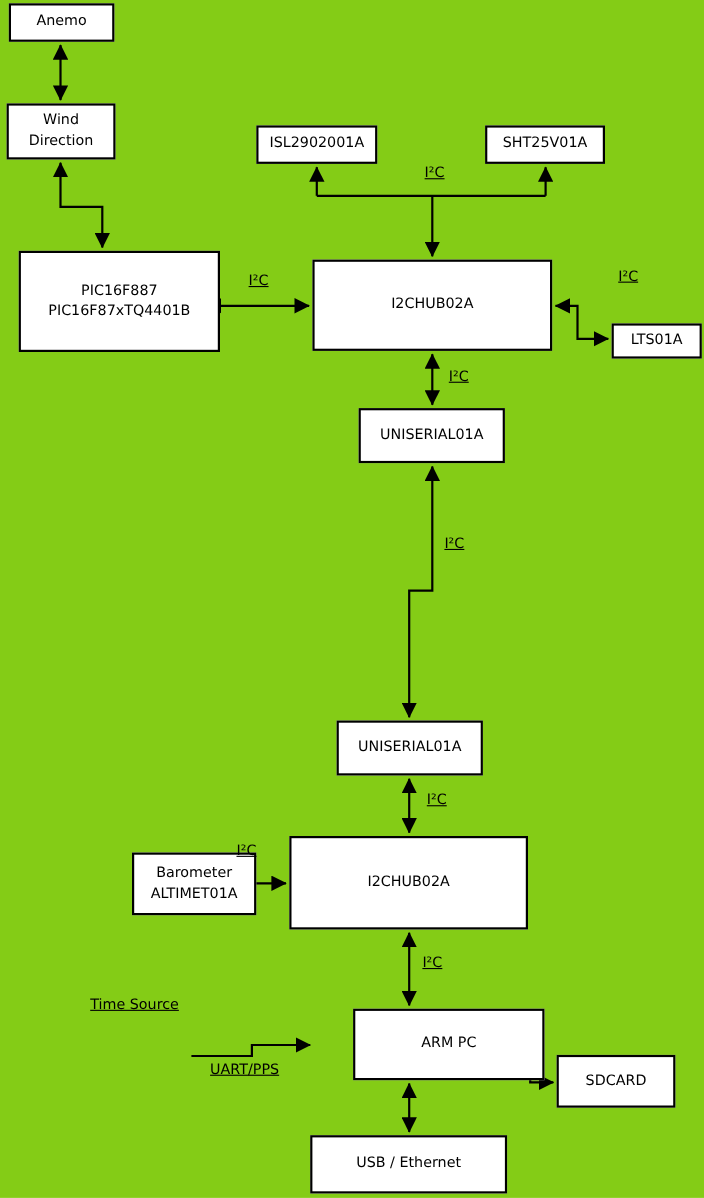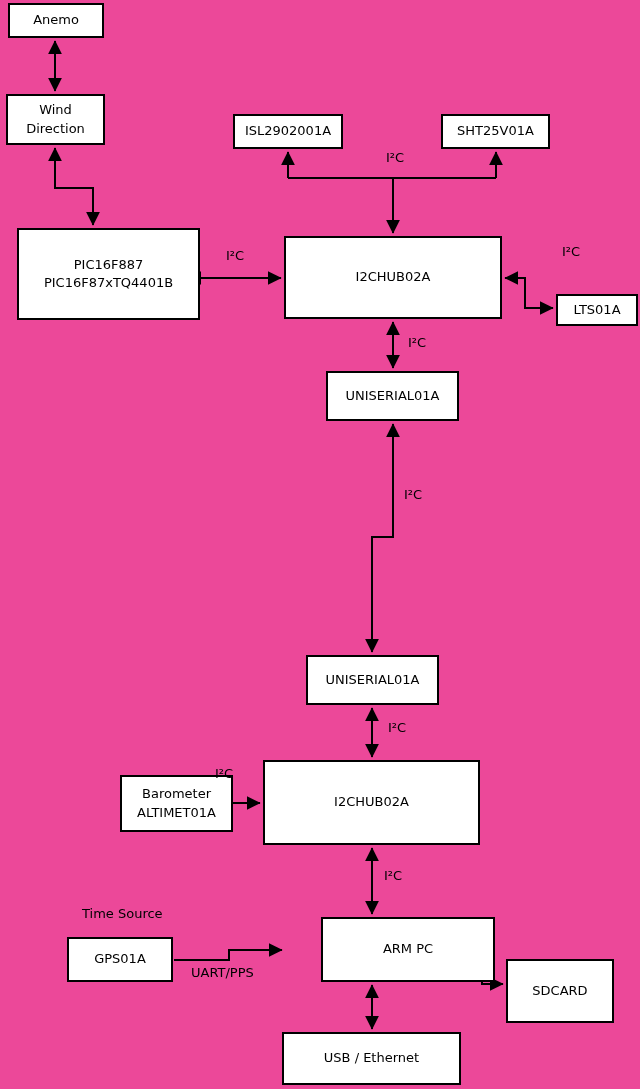--- a/index.html
+++ b/index.html
@@ -1,20 +1,20 @@
 <!DOCTYPE html>
 <html><head>
 <meta charset="utf-8">
 <style>
   html, body { margin: 0; padding: 0; background: #ffffff; }
   .canvas {
     position: relative;
     width: 640px;
     height: 1089px;
-    background: #ec4899;
+    background: #84cc16;
     font-family: "DejaVu Sans", "Liberation Sans", sans-serif;
     color: #000000;
     overflow: hidden;
   }
   .box {
     position: absolute;
     box-sizing: border-box;
     border: 2px solid #000000;
     background: #ffffff;
     display: flex;
@@ -23,20 +23,21 @@
     text-align: center;
     font-size: 13px;
     line-height: 1.4;
     white-space: pre-line;
   }
   .lbl {
     position: absolute;
     font-size: 13px;
     line-height: 1.2;
     white-space: nowrap;
+    text-decoration: underline;
   }
   svg.wires { position: absolute; left: 0; top: 0; }
   svg.wires polyline, svg.wires line {
     fill: none;
     stroke: #000000;
     stroke-width: 2;
   }
 
   
   #b-anemo      { left:   8px; top:    3px; width:  96px; height: 35px; }
@@ -45,21 +46,21 @@
   #b-isl        { left: 233px; top:  114px; width: 110px; height: 35px; }
   #b-sht        { left: 441px; top:  114px; width: 109px; height: 35px; }
   #b-hub1       { left: 284px; top:  236px; width: 218px; height: 83px; }
   #b-lts        { left: 556px; top:  294px; width:  82px; height: 32px; }
   #b-uniserial1 { left: 326px; top:  371px; width: 133px; height: 50px; }
   #b-uniserial2 { left: 306px; top:  655px; width: 133px; height: 50px; }
   #b-hub2       { left: 263px; top:  760px; width: 217px; height: 85px; }
   #b-barometer  { left:  74px; top:  775px; width: 113px; height: 57px; margin-left: 46px; }
   #b-armpc      { left: 285px; top:  917px; width: 174px; height: 65px; margin-left: 36px; }
   #b-gps        { left:  67px; top:  937px; width: 106px; height: 45px; }
-  #b-sdcard     { left: 506px; top:  959px; width: 108px; height: 64px; }
+  #b-sdcard     { left: 506px; top:  959px; width: 108px; height: 48px; }
   #b-usb        { left: 282px; top: 1032px; width: 179px; height: 53px; }
 
   
   #l-i2c-top       { left: 386px; top: 150px; }
   #l-i2c-pic-hub1  { left: 226px; top: 248px; }
   #l-i2c-hub1-lts  { left: 562px; top: 244px; }
   #l-i2c-hub1-uni1 { left: 408px; top: 335px; }
   #l-i2c-uni1-uni2 { left: 404px; top: 487px; }
   #l-i2c-uni2-hub2 { left: 388px; top: 720px; }
   #l-i2c-baro-hub2 { left: 215px; top: 766px; }
@@ -117,21 +118,20 @@
   <div class="box" id="b-isl">ISL2902001A</div>
   <div class="box" id="b-sht">SHT25V01A</div>
   <div class="box" id="b-hub1">I2CHUB02A</div>
   <div class="box" id="b-lts">LTS01A</div>
   <div class="box" id="b-uniserial1">UNISERIAL01A</div>
   <div class="box" id="b-uniserial2">UNISERIAL01A</div>
   <div class="box" id="b-hub2">I2CHUB02A</div>
   <div class="box" id="b-barometer">Barometer
 ALTIMET01A</div>
   <div class="box" id="b-armpc">ARM PC</div>
-  <div class="box" id="b-gps">GPS01A</div>
   <div class="box" id="b-sdcard">SDCARD</div>
   <div class="box" id="b-usb">USB / Ethernet</div>
 
   <div class="lbl" id="l-i2c-top">I²C</div>
   <div class="lbl" id="l-i2c-pic-hub1">I²C</div>
   <div class="lbl" id="l-i2c-hub1-lts">I²C</div>
   <div class="lbl" id="l-i2c-hub1-uni1">I²C</div>
   <div class="lbl" id="l-i2c-uni1-uni2">I²C</div>
   <div class="lbl" id="l-i2c-uni2-hub2">I²C</div>
   <div class="lbl" id="l-i2c-baro-hub2">I²C</div>

